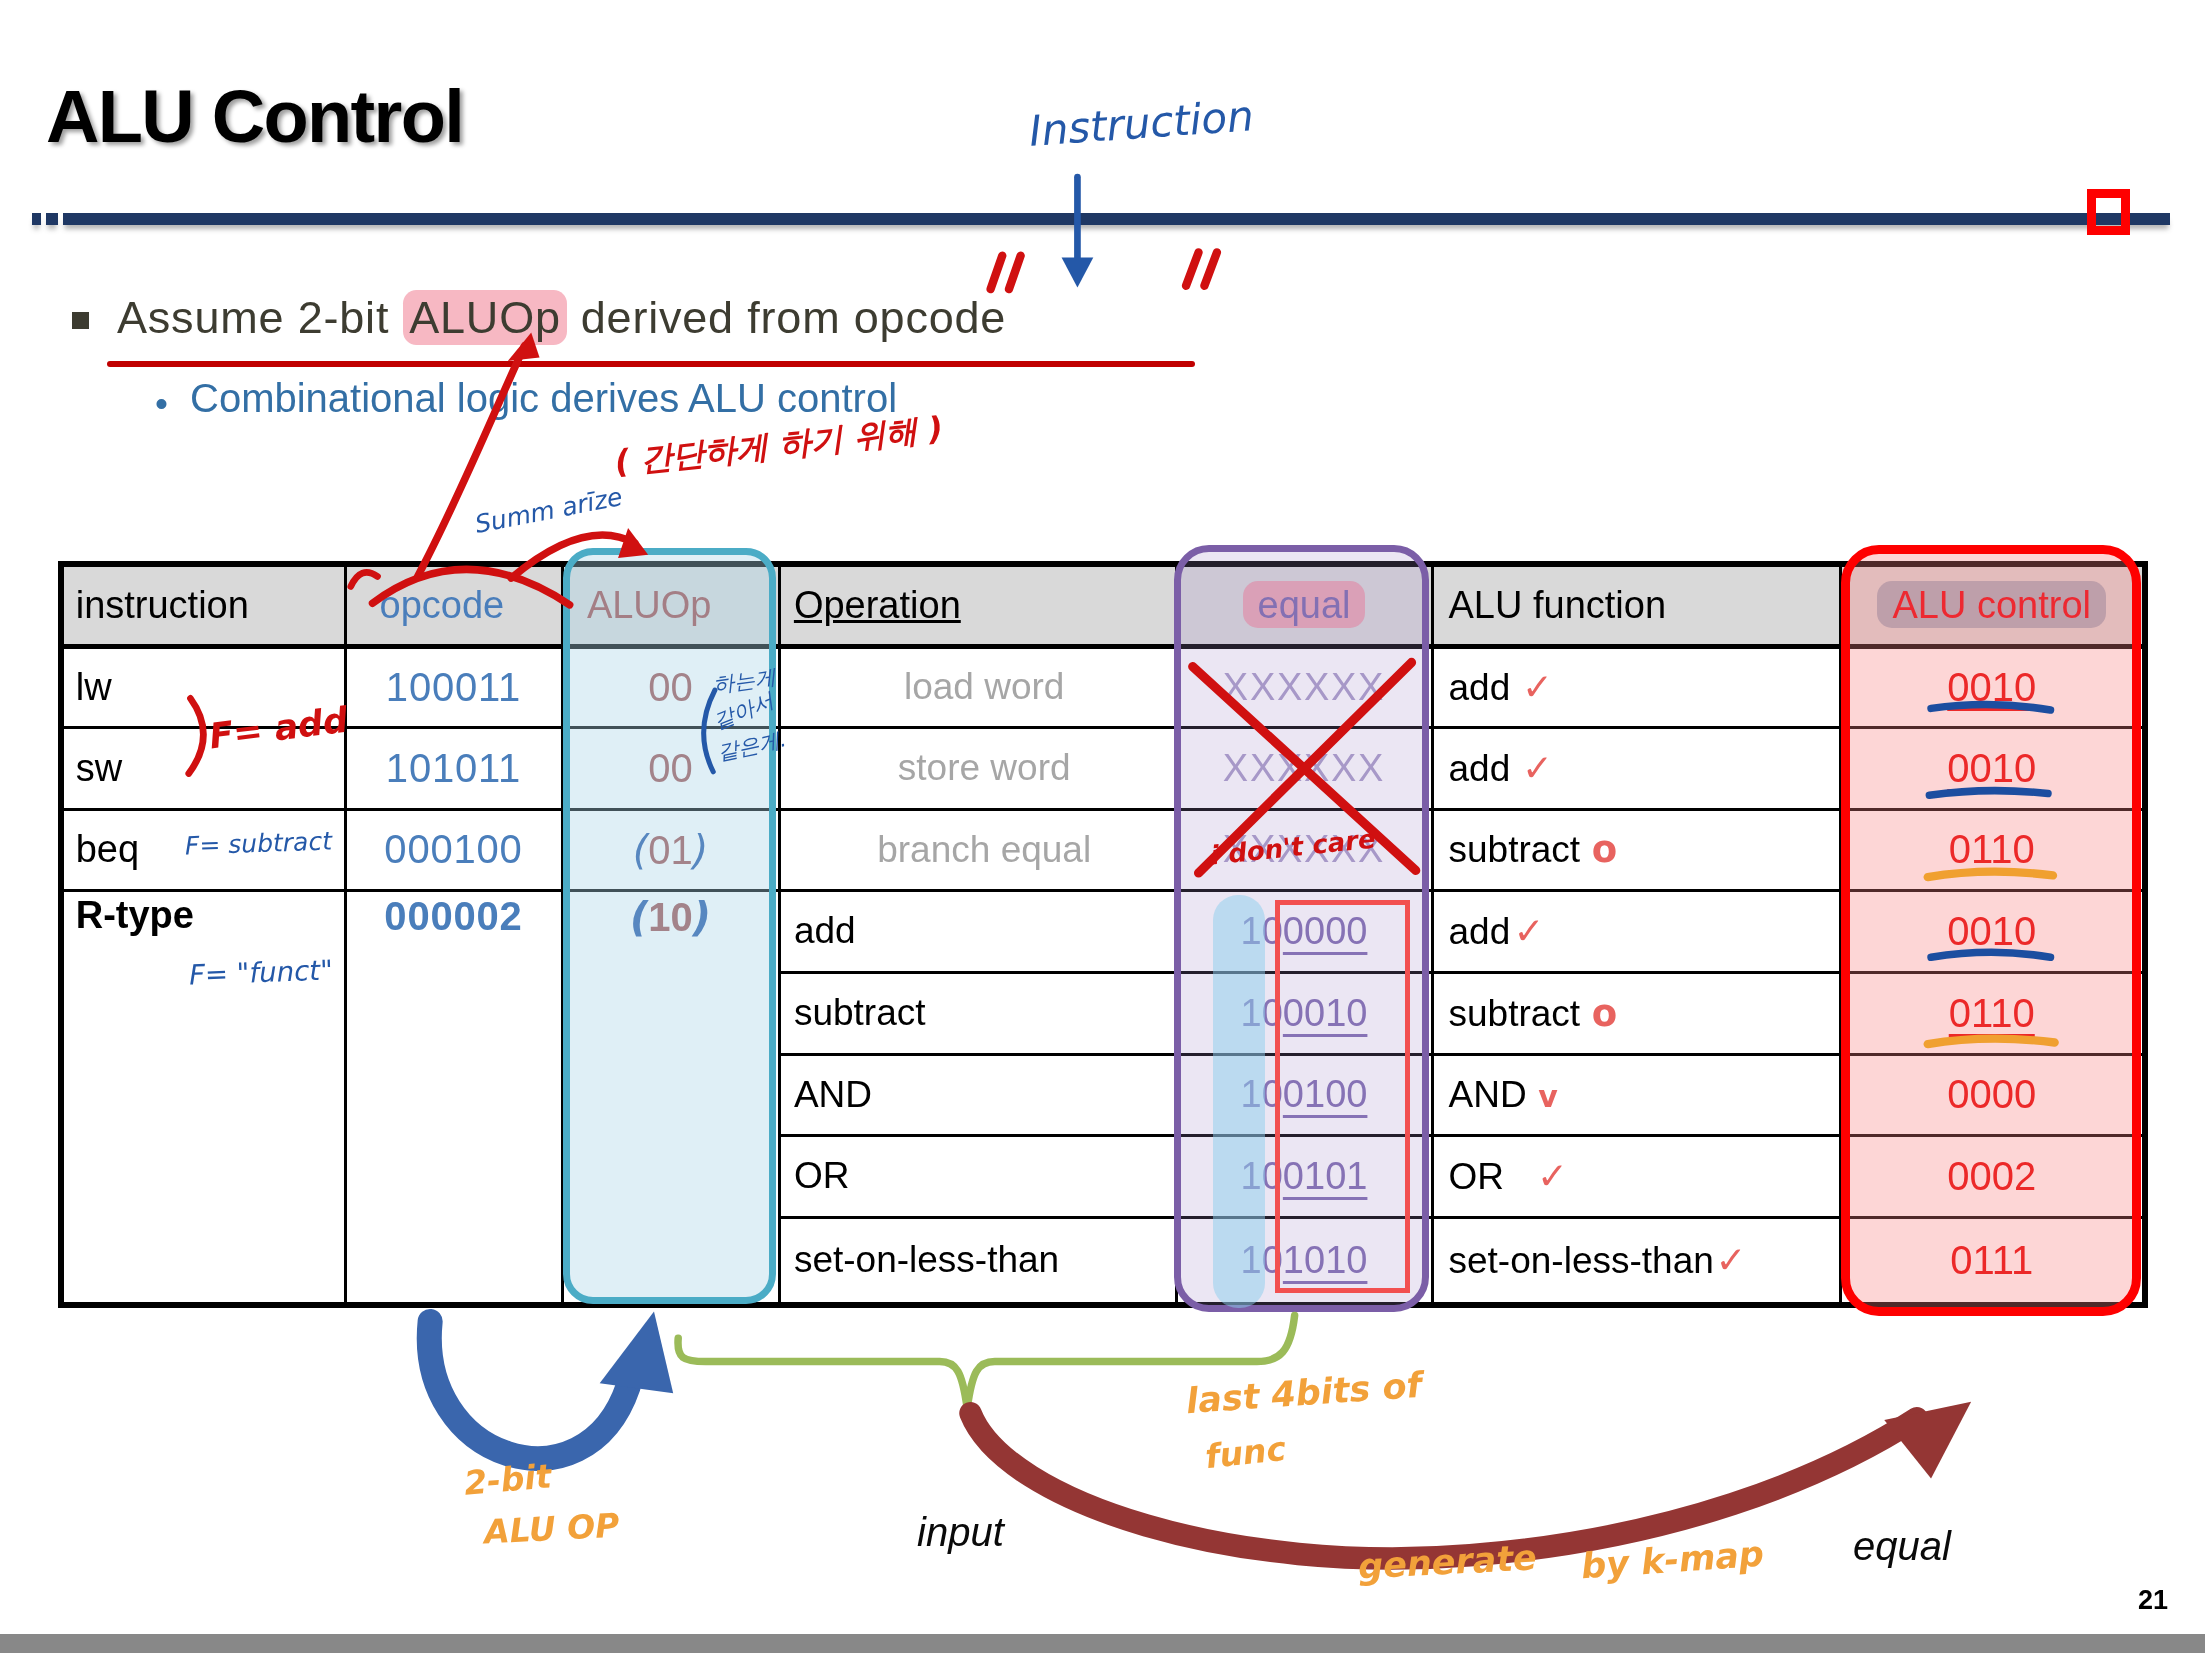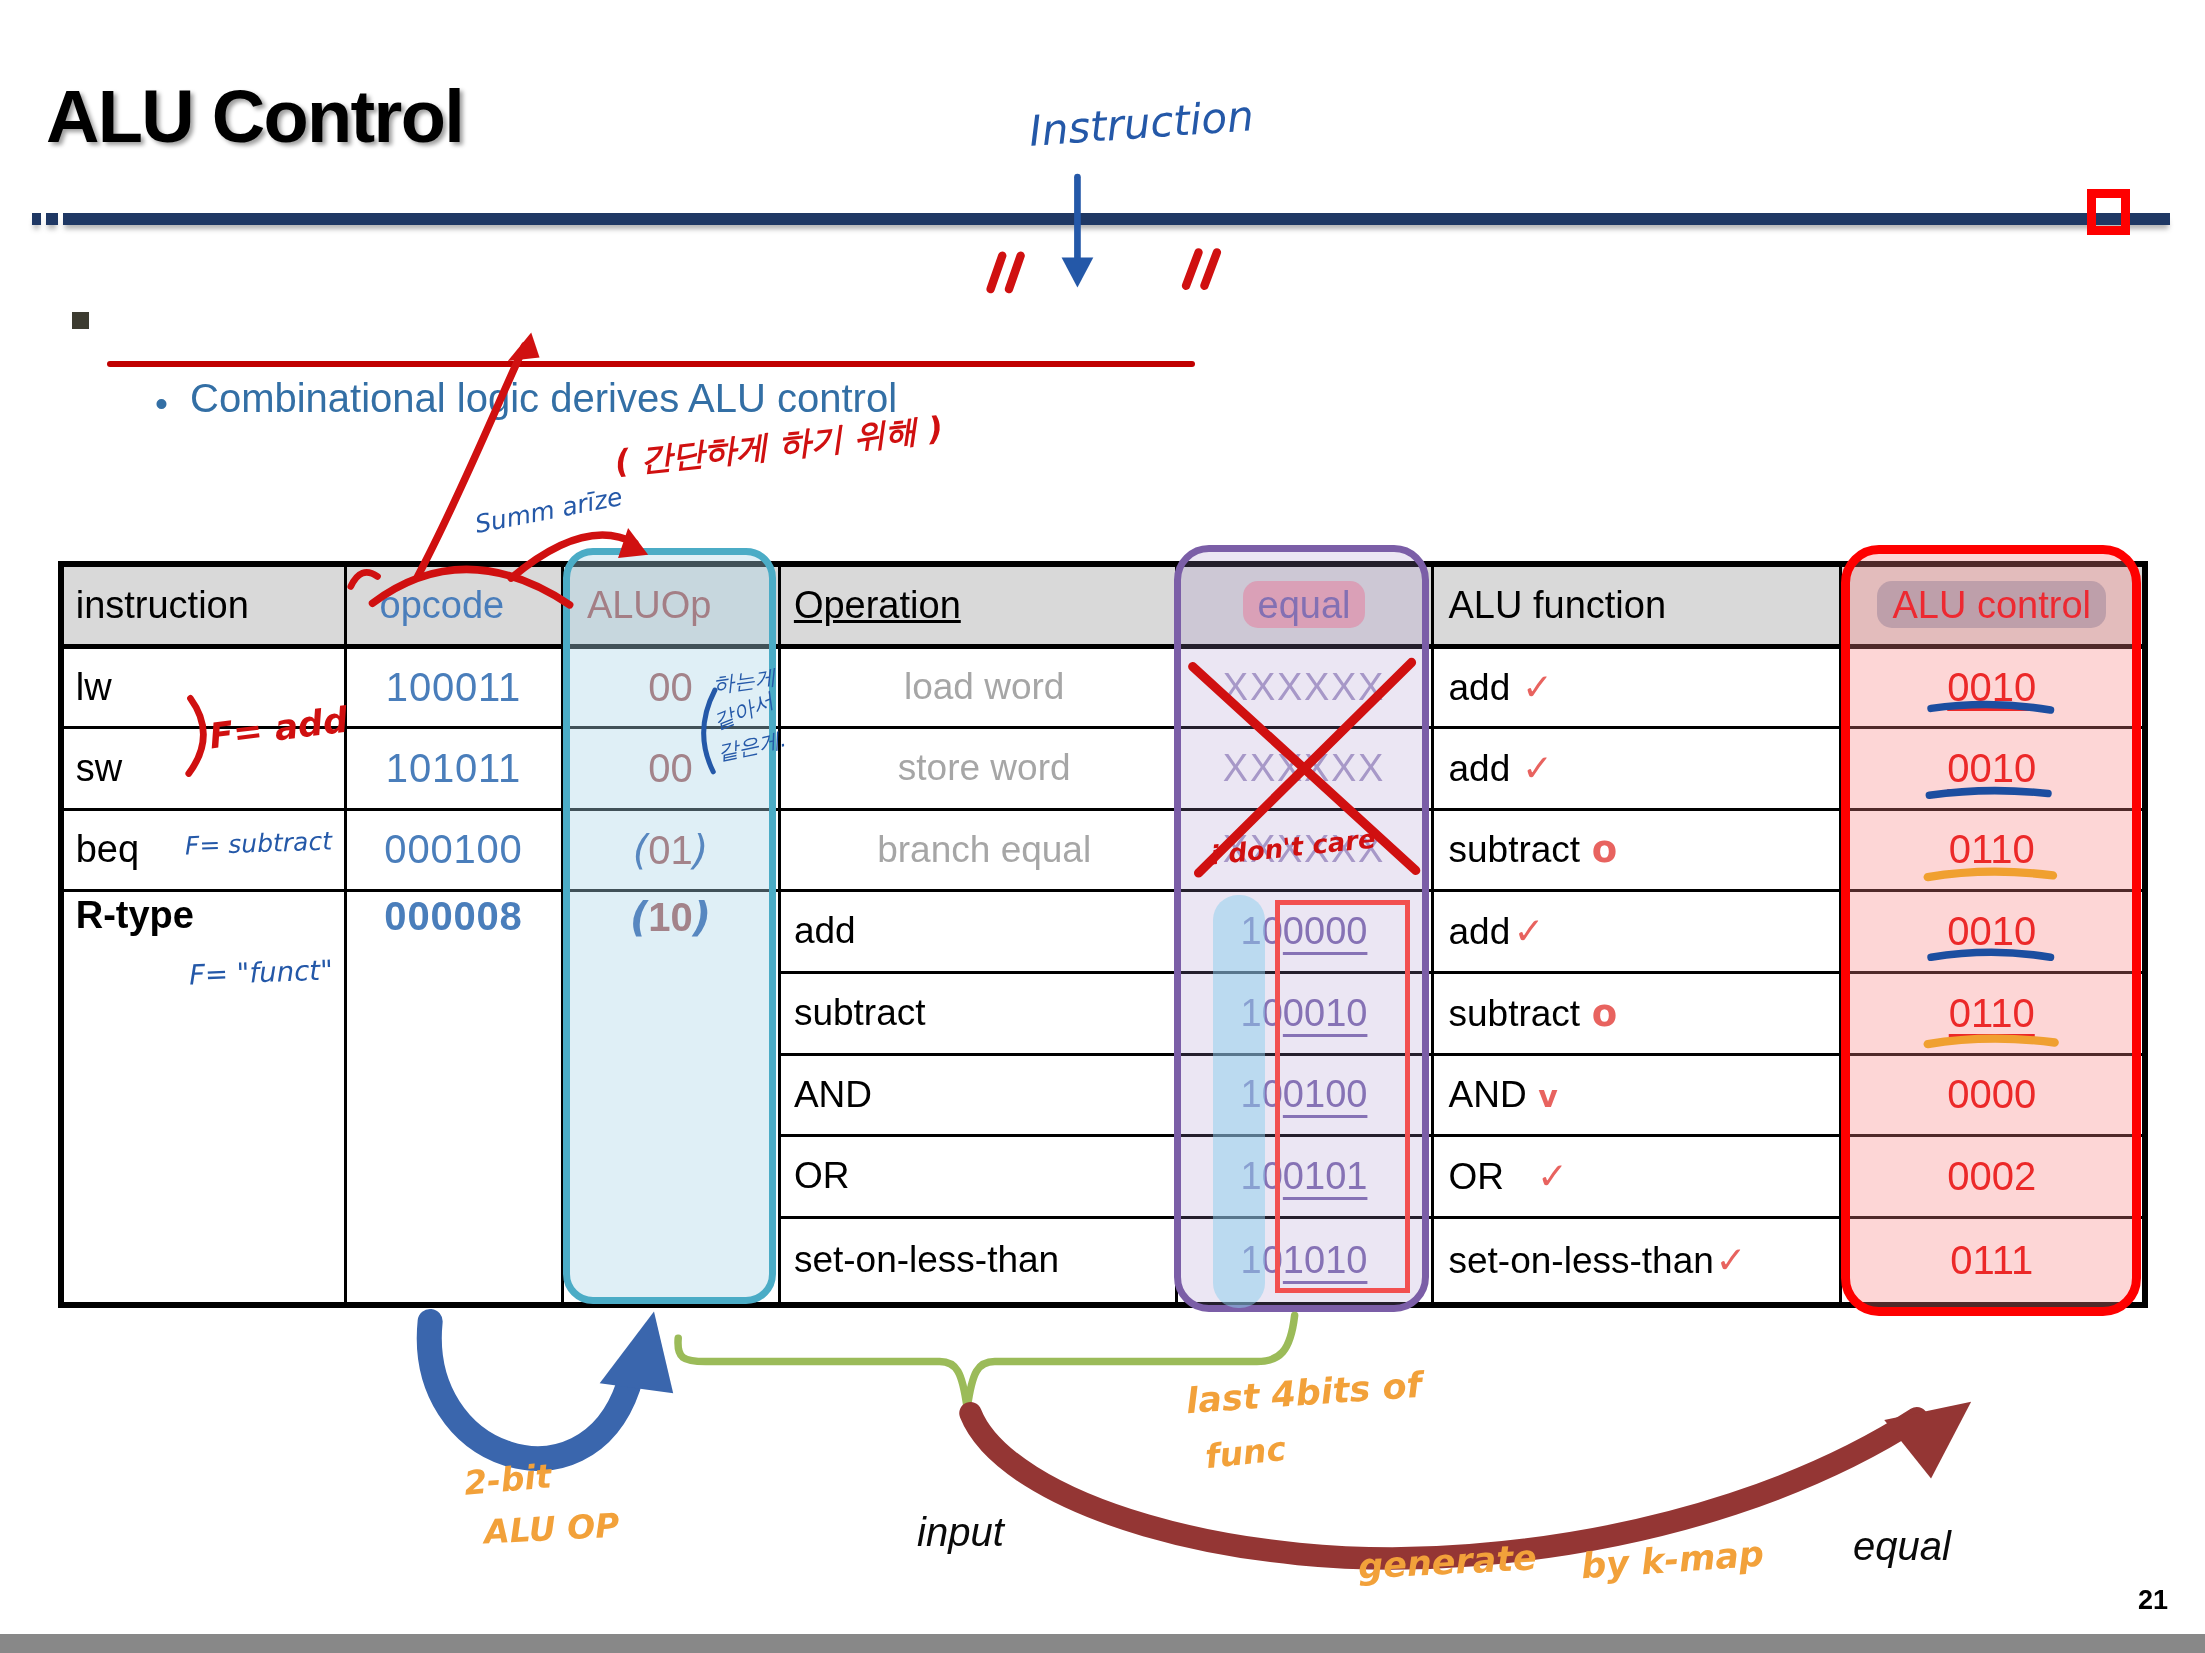--- a/index.html
+++ b/index.html
@@ -67,20 +67,21 @@
 
 <div class="slide">
 
   <div class="abs title">ALU Control</div>
   <div class="abs rule" style="left:32px;width:9.2px;"></div>
   <div class="abs rule" style="left:46px;width:11.7px;"></div>
   <div class="abs rule" style="left:63px;width:2107px;"></div>
   <div class="abs redsq"></div>
 
   <div class="abs b1sq"></div>
+  <div class="abs b1"><span>Assume 2-bit </span><span class="hl-pink">ALUOp</span><span> derived from opcode</span></div>
   <div class="abs redunder"></div>
   <div class="abs b2dot">•</div>
   <div class="abs b2">Combinational logic derives ALU control</div>
 
   <table class="abs z10" style="left:58px;top:561px;width:2084px;height:740px;">
     <colgroup>
       <col style="width:284px">
         <col style="width:217px">
         <col style="width:217px">
       <col style="width:397px">
@@ -120,21 +121,21 @@
       <td class="ins">beq</td>
       <td class="opc">000100</td>
       <td class="alu"><span class="paren">(</span><span>01</span><span class="paren">)</span></td>
       <td class="op gray">branch equal</td>
       <td class="fn xxx">XXXXXX</td>
       <td class="fx"><span>subtract</span><span class="chk">o</span></td>
       <td class="ct u">0110</td>
     </tr>
     <tr style="height:82px">
       <td class="ins vtop" rowspan="5">R-type</td>
-      <td class="opc vtop" rowspan="5">000008</td>
+      <td class="opc vtop" rowspan="5">000002</td>
       <td class="alu vtop" rowspan="5"><span class="paren">(</span><span>10</span><span class="paren">)</span></td>
       <td class="op">add</td>
       <td class="fn"><span class="fpre">10</span><span class="fsuf">0000</span></td>
       <td class="fx"><span>add</span><span class="chk" style="margin-left:3.3px;">✓</span></td>
       <td class="ct u">0010</td>
     </tr>
     <tr style="height:82px">
       <td class="op">subtract</td>
       <td class="fn"><span class="fpre">10</span><span class="fsuf">0010</span></td>
       <td class="fx"><span>subtract</span><span class="chk">o</span></td>

